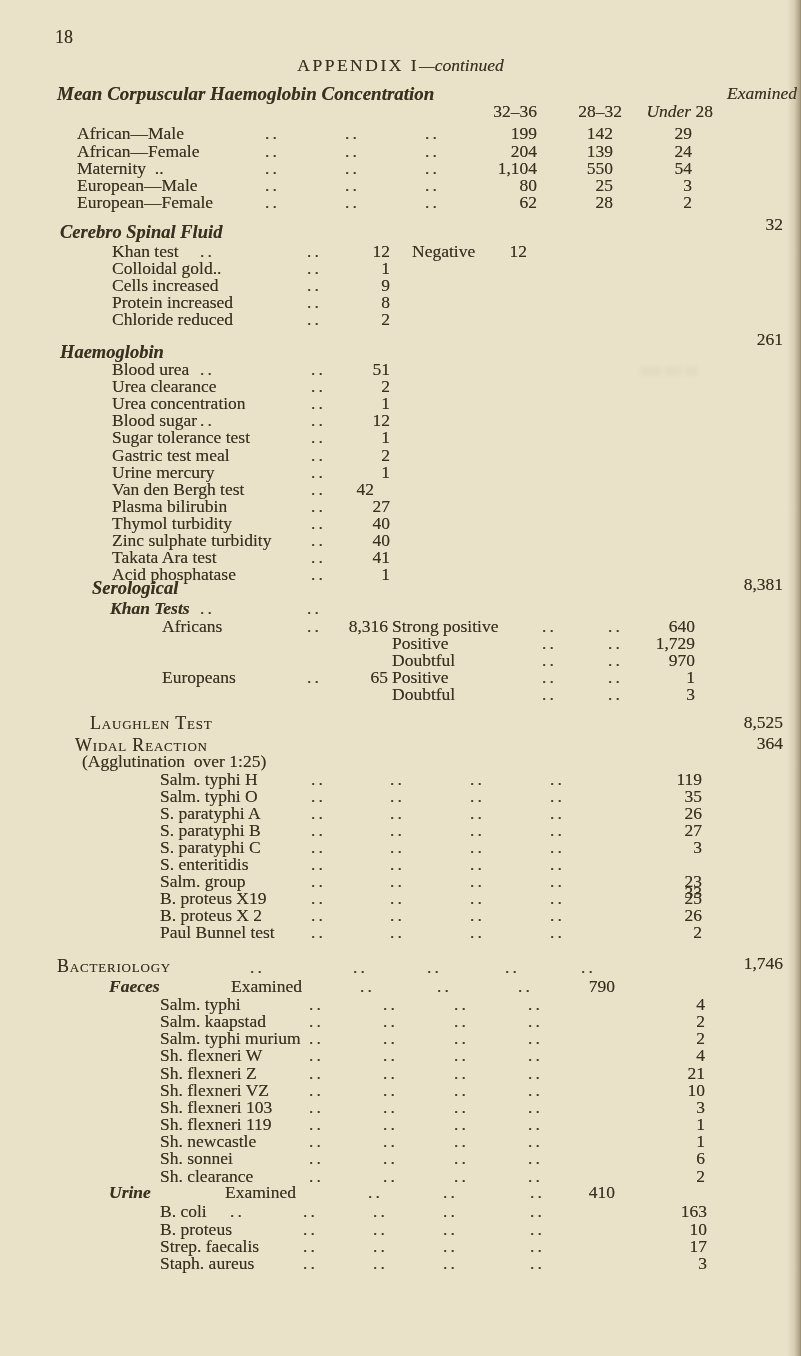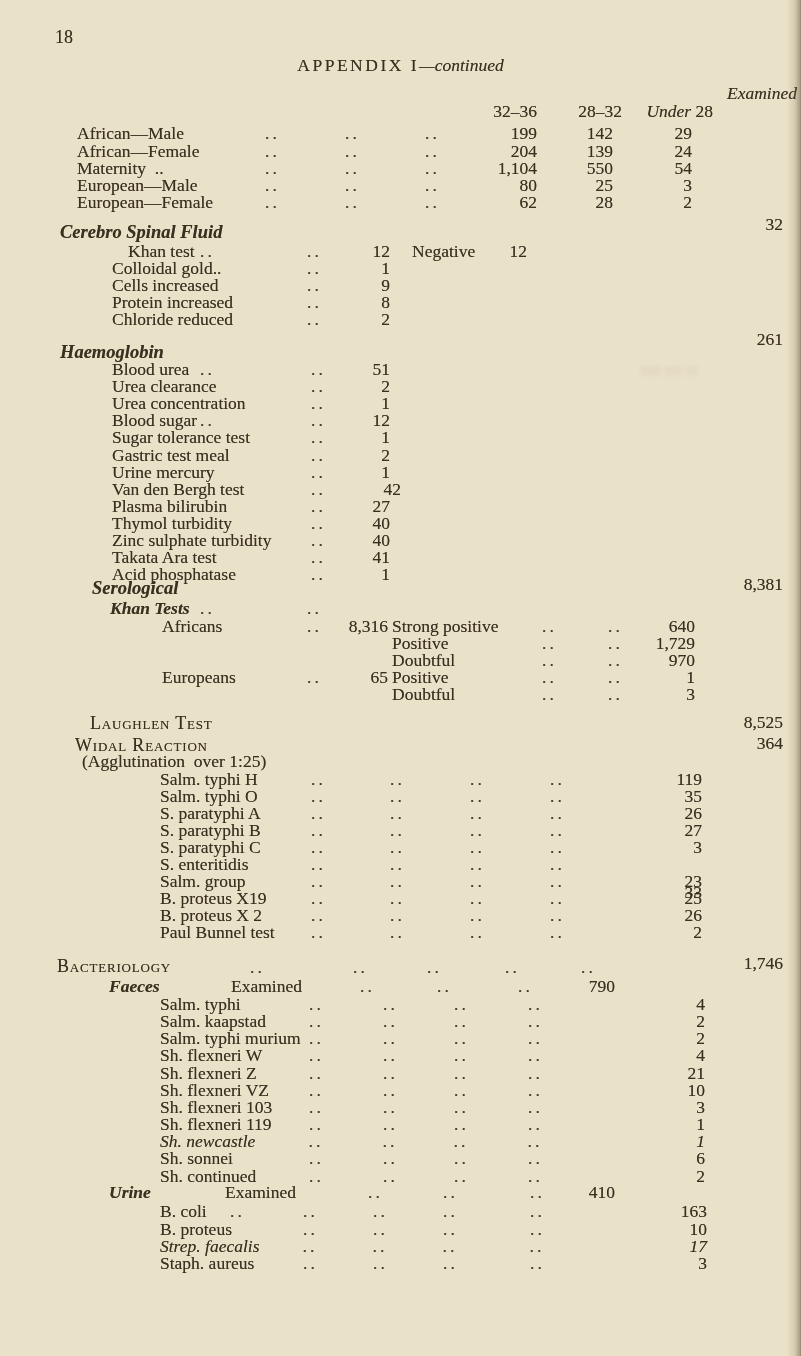--- a/index.html
+++ b/index.html
@@ -47,20 +47,21 @@
   <div class="ghost" style="left:640px; top:360px; font-size:15px; line-height:22px;">‖‖‖‖‖
  ‖‖‖‖
   ‖‖‖</div>
 
   <div class="abs" style="left:55px; top:27px; font-size:18px;">18</div>
 
   <div class="abs" style="left:0; top:55px; width:801px; text-align:center; white-space:normal;">
     <span class="title-roman">APPENDIX I</span><span class="it">—continued</span>
   </div>
 
+  <div class="abs bi big" style="left:57px; top:83px;">Mean Corpuscular Haemoglobin Concentration</div>
   <div class="abs it" style="left:697px; top:83px; width:100px; text-align:right;">Examined</div>
   <div class="abs" style="left:447px; top:101px; width:90px; text-align:right;">32–36</div>
   <div class="abs" style="left:532px; top:101px; width:90px; text-align:right;">28–32</div>
   <div class="abs" style="left:603px; top:101px; width:110px; text-align:right;"><span class="it">Under</span> <span>28</span></div>
 
   <div class="abs bi med" style="left:60px; top:222px;">Cerebro Spinal Fluid</div>
   <div class="abs total" style="left:683px; top:214px;">32</div>
 
   <div class="abs bi med" style="left:60px; top:342px;">Haemoglobin</div>
   <div class="abs total" style="left:683px; top:329px;">261</div>
@@ -118,21 +119,21 @@
     <div class="r" style="top: 192px;">
       <span class="lbl" style="left: 77px;">European—Female</span>
       <span class="dots" style="left: 265px;">..</span>
       <span class="dots" style="left: 345px;">..</span>
       <span class="dots" style="left: 425px;">..</span>
       <span class="val" style="left: 447px; width: 90px;">62</span>
       <span class="val" style="left: 523px; width: 90px;">28</span>
       <span class="val" style="left: 602px; width: 90px;">2</span>
     </div>
     <div class="r" style="top: 241px;">
-      <span class="lbl" style="left: 112px; margin-left: 16px;">Khan test</span>
+      <span class="lbl" style="left: 112px;">Khan test</span>
       <span class="dots" style="left: 200px;">..</span>
       <span class="dots" style="left: 307px;">..</span>
       <span class="val" style="left: 300px; width: 90px;">12</span>
       <span class="lbl" style="left: 412px;">Negative</span>
       <span class="val" style="left: 437px; width: 90px;">12</span>
     </div>
     <div class="r" style="top: 258px;">
       <span class="lbl" style="left: 112px;">Colloidal gold..</span>
       <span class="dots" style="left: 307px;">..</span>
       <span class="val" style="left: 300px; width: 90px;">1</span>
@@ -185,21 +186,21 @@
       <span class="val" style="left: 300px; width: 90px;">2</span>
     </div>
     <div class="r" style="top: 462px;">
       <span class="lbl" style="left: 112px;">Urine mercury</span>
       <span class="dots" style="left: 311px;">..</span>
       <span class="val" style="left: 300px; width: 90px;">1</span>
     </div>
     <div class="r" style="top: 479px;">
       <span class="lbl" style="left: 112px;">Van den Bergh test</span>
       <span class="dots" style="left: 311px;">..</span>
-      <span class="val" style="left: 311px; width: 90px;">42</span>
+      <span class="val" style="left: 284px; width: 90px;">42</span>
     </div>
     <div class="r" style="top: 496px;">
       <span class="lbl" style="left: 112px;">Plasma bilirubin</span>
       <span class="dots" style="left: 311px;">..</span>
       <span class="val" style="left: 300px; width: 90px;">27</span>
     </div>
     <div class="r" style="top: 513px;">
       <span class="lbl" style="left: 112px;">Thymol turbidity</span>
       <span class="dots" style="left: 311px;">..</span>
       <span class="val" style="left: 300px; width: 90px;">40</span>
@@ -411,38 +412,38 @@
       <span class="val" style="left: 615px; width: 90px;">3</span>
     </div>
     <div class="r" style="top: 1114px;">
       <span class="lbl" style="left: 160px;">Sh. flexneri 119</span>
       <span class="dots" style="left: 309px;">..</span>
       <span class="dots" style="left: 383px;">..</span>
       <span class="dots" style="left: 454px;">..</span>
       <span class="dots" style="left: 528px;">..</span>
       <span class="val" style="left: 615px; width: 90px;">1</span>
     </div>
-    <div class="r" style="top: 1131px; font-style: italic;">
+    <div class="r" style="top: 1131px;">
       <span class="lbl" style="left: 160px;">Sh. newcastle</span>
       <span class="dots" style="left: 309px;">..</span>
       <span class="dots" style="left: 383px;">..</span>
       <span class="dots" style="left: 454px;">..</span>
       <span class="dots" style="left: 528px;">..</span>
       <span class="val" style="left: 615px; width: 90px;">1</span>
     </div>
     <div class="r" style="top: 1148px;">
       <span class="lbl" style="left: 160px;">Sh. sonnei</span>
       <span class="dots" style="left: 309px;">..</span>
       <span class="dots" style="left: 383px;">..</span>
       <span class="dots" style="left: 454px;">..</span>
       <span class="dots" style="left: 528px;">..</span>
       <span class="val" style="left: 615px; width: 90px;">6</span>
     </div>
     <div class="r" style="top: 1166px;">
-      <span class="lbl" style="left: 160px;">Sh. continued</span>
+      <span class="lbl" style="left: 160px;">Sh. clearance</span>
       <span class="dots" style="left: 309px;">..</span>
       <span class="dots" style="left: 383px;">..</span>
       <span class="dots" style="left: 454px;">..</span>
       <span class="dots" style="left: 528px;">..</span>
       <span class="val" style="left: 615px; width: 90px;">2</span>
     </div>
     <div class="r" style="top: 1182px;">
       <span class="bi" style="left: 109px;">Urine</span>
       <span class="lbl" style="left: 225px;">Examined</span>
       <span class="dots" style="left: 368px;">..</span>
@@ -460,21 +461,21 @@
       <span class="val" style="left: 617px; width: 90px;">163</span>
     </div>
     <div class="r" style="top: 1219px;">
       <span class="lbl" style="left: 160px;">B. proteus</span>
       <span class="dots" style="left: 303px;">..</span>
       <span class="dots" style="left: 373px;">..</span>
       <span class="dots" style="left: 443px;">..</span>
       <span class="dots" style="left: 530px;">..</span>
       <span class="val" style="left: 617px; width: 90px;">10</span>
     </div>
-    <div class="r" style="top: 1236px; font-style: italic;">
+    <div class="r" style="top: 1236px;">
       <span class="lbl" style="left: 160px;">Strep. faecalis</span>
       <span class="dots" style="left: 303px;">..</span>
       <span class="dots" style="left: 373px;">..</span>
       <span class="dots" style="left: 443px;">..</span>
       <span class="dots" style="left: 530px;">..</span>
       <span class="val" style="left: 617px; width: 90px;">17</span>
     </div>
     <div class="r" style="top: 1253px;">
       <span class="lbl" style="left: 160px;">Staph. aureus</span>
       <span class="dots" style="left: 303px;">..</span>

